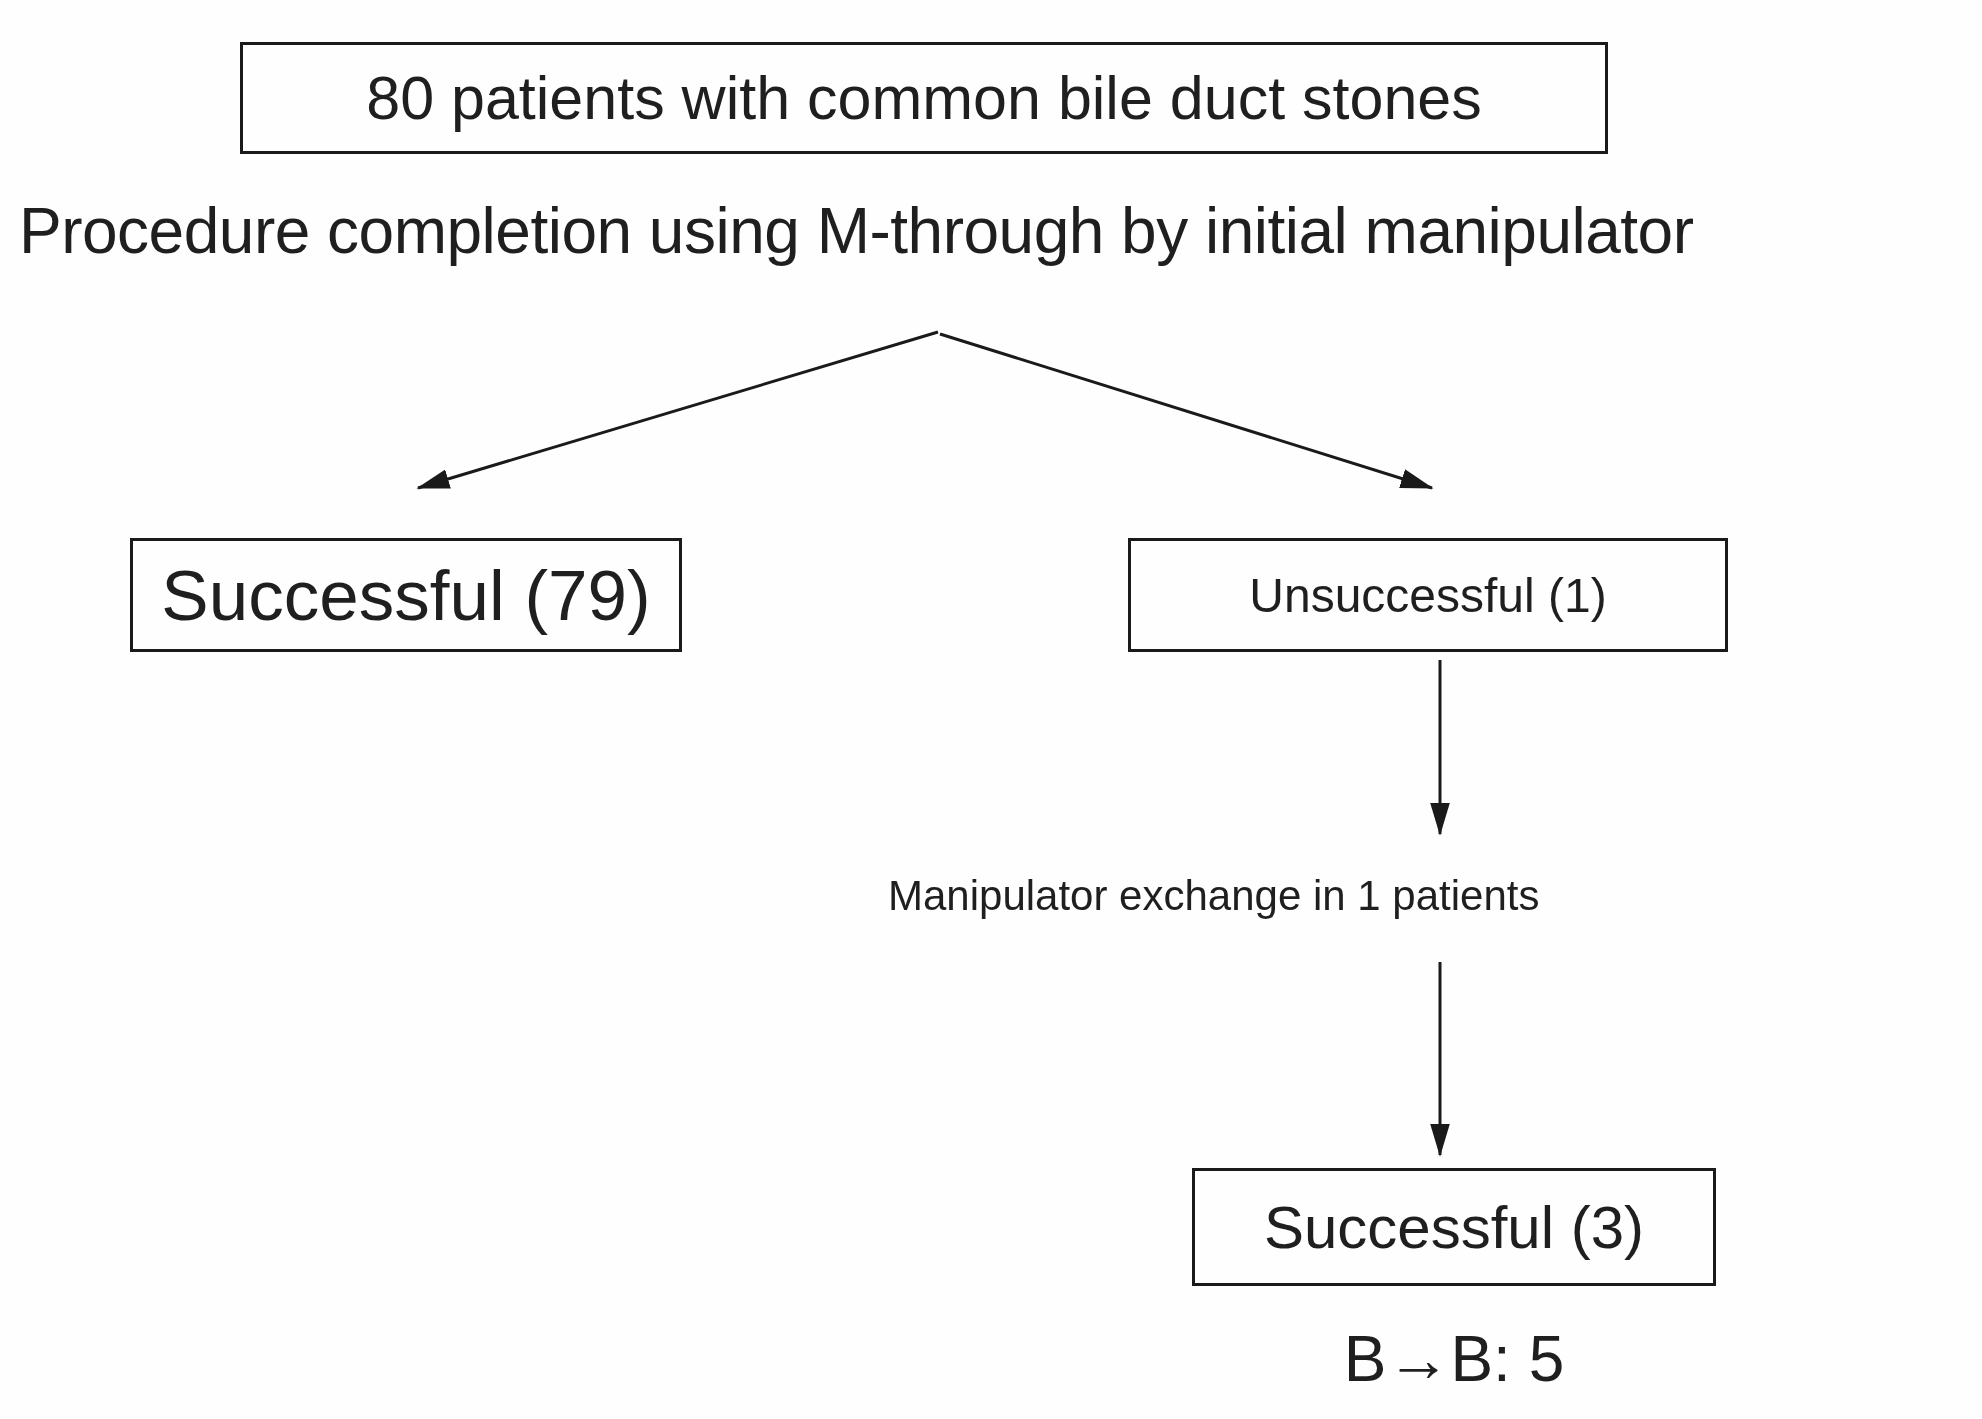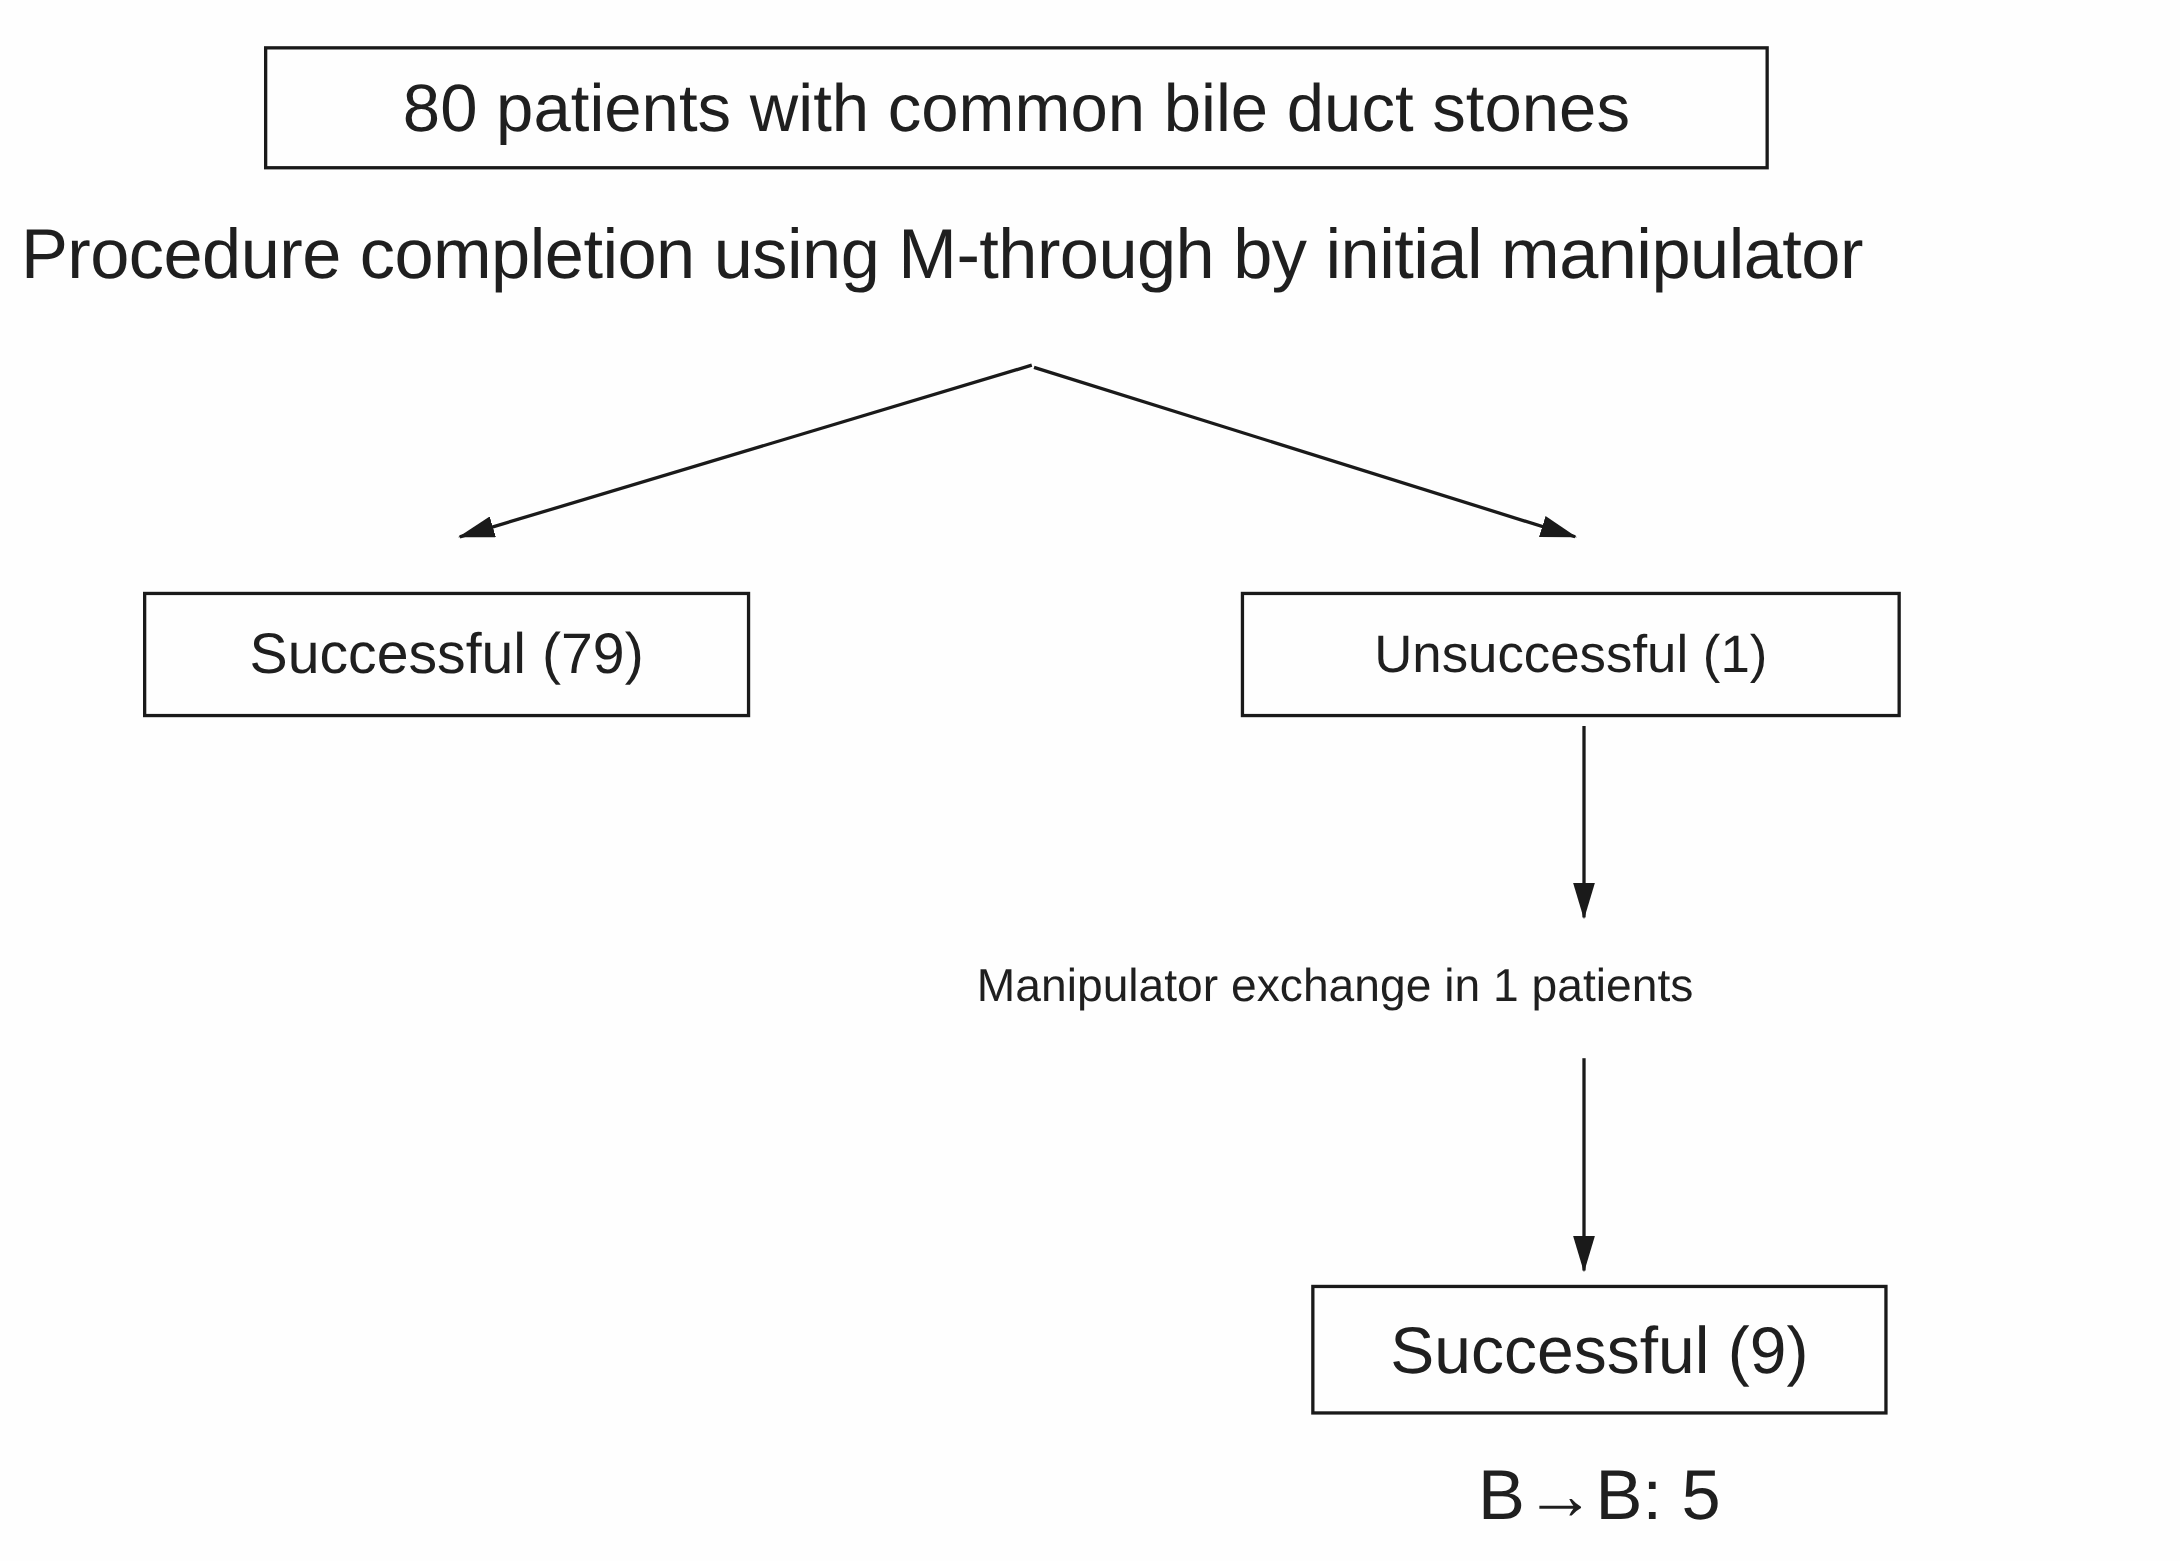--- a/index.html
+++ b/index.html
@@ -39,21 +39,21 @@
     top: 42px;
     width: 1368px;
     height: 112px;
     font-size: 61px;
   }
   .box-left {
     left: 130px;
     top: 538px;
     width: 552px;
     height: 114px;
-    font-size: 52px;
+    font-size: 71px;
   }
   .box-right {
     left: 1128px;
     top: 538px;
     width: 600px;
     height: 114px;
     font-size: 48px;
   }
   .box-final {
     left: 1192px;
@@ -117,18 +117,18 @@
     <span>Successful (79)</span>
   </div>
 
   <div class="node-box box-right">
     <span>Unsuccessful (1)</span>
   </div>
 
   <div class="exchange-text">Manipulator exchange in 1 patients</div>
 
   <div class="node-box box-final">
-    <span>Successful (9)</span>
+    <span>Successful (3)</span>
   </div>
 
   <div class="final-note">B→B: 5</div>
 
 </div>
 
 </body></html>

